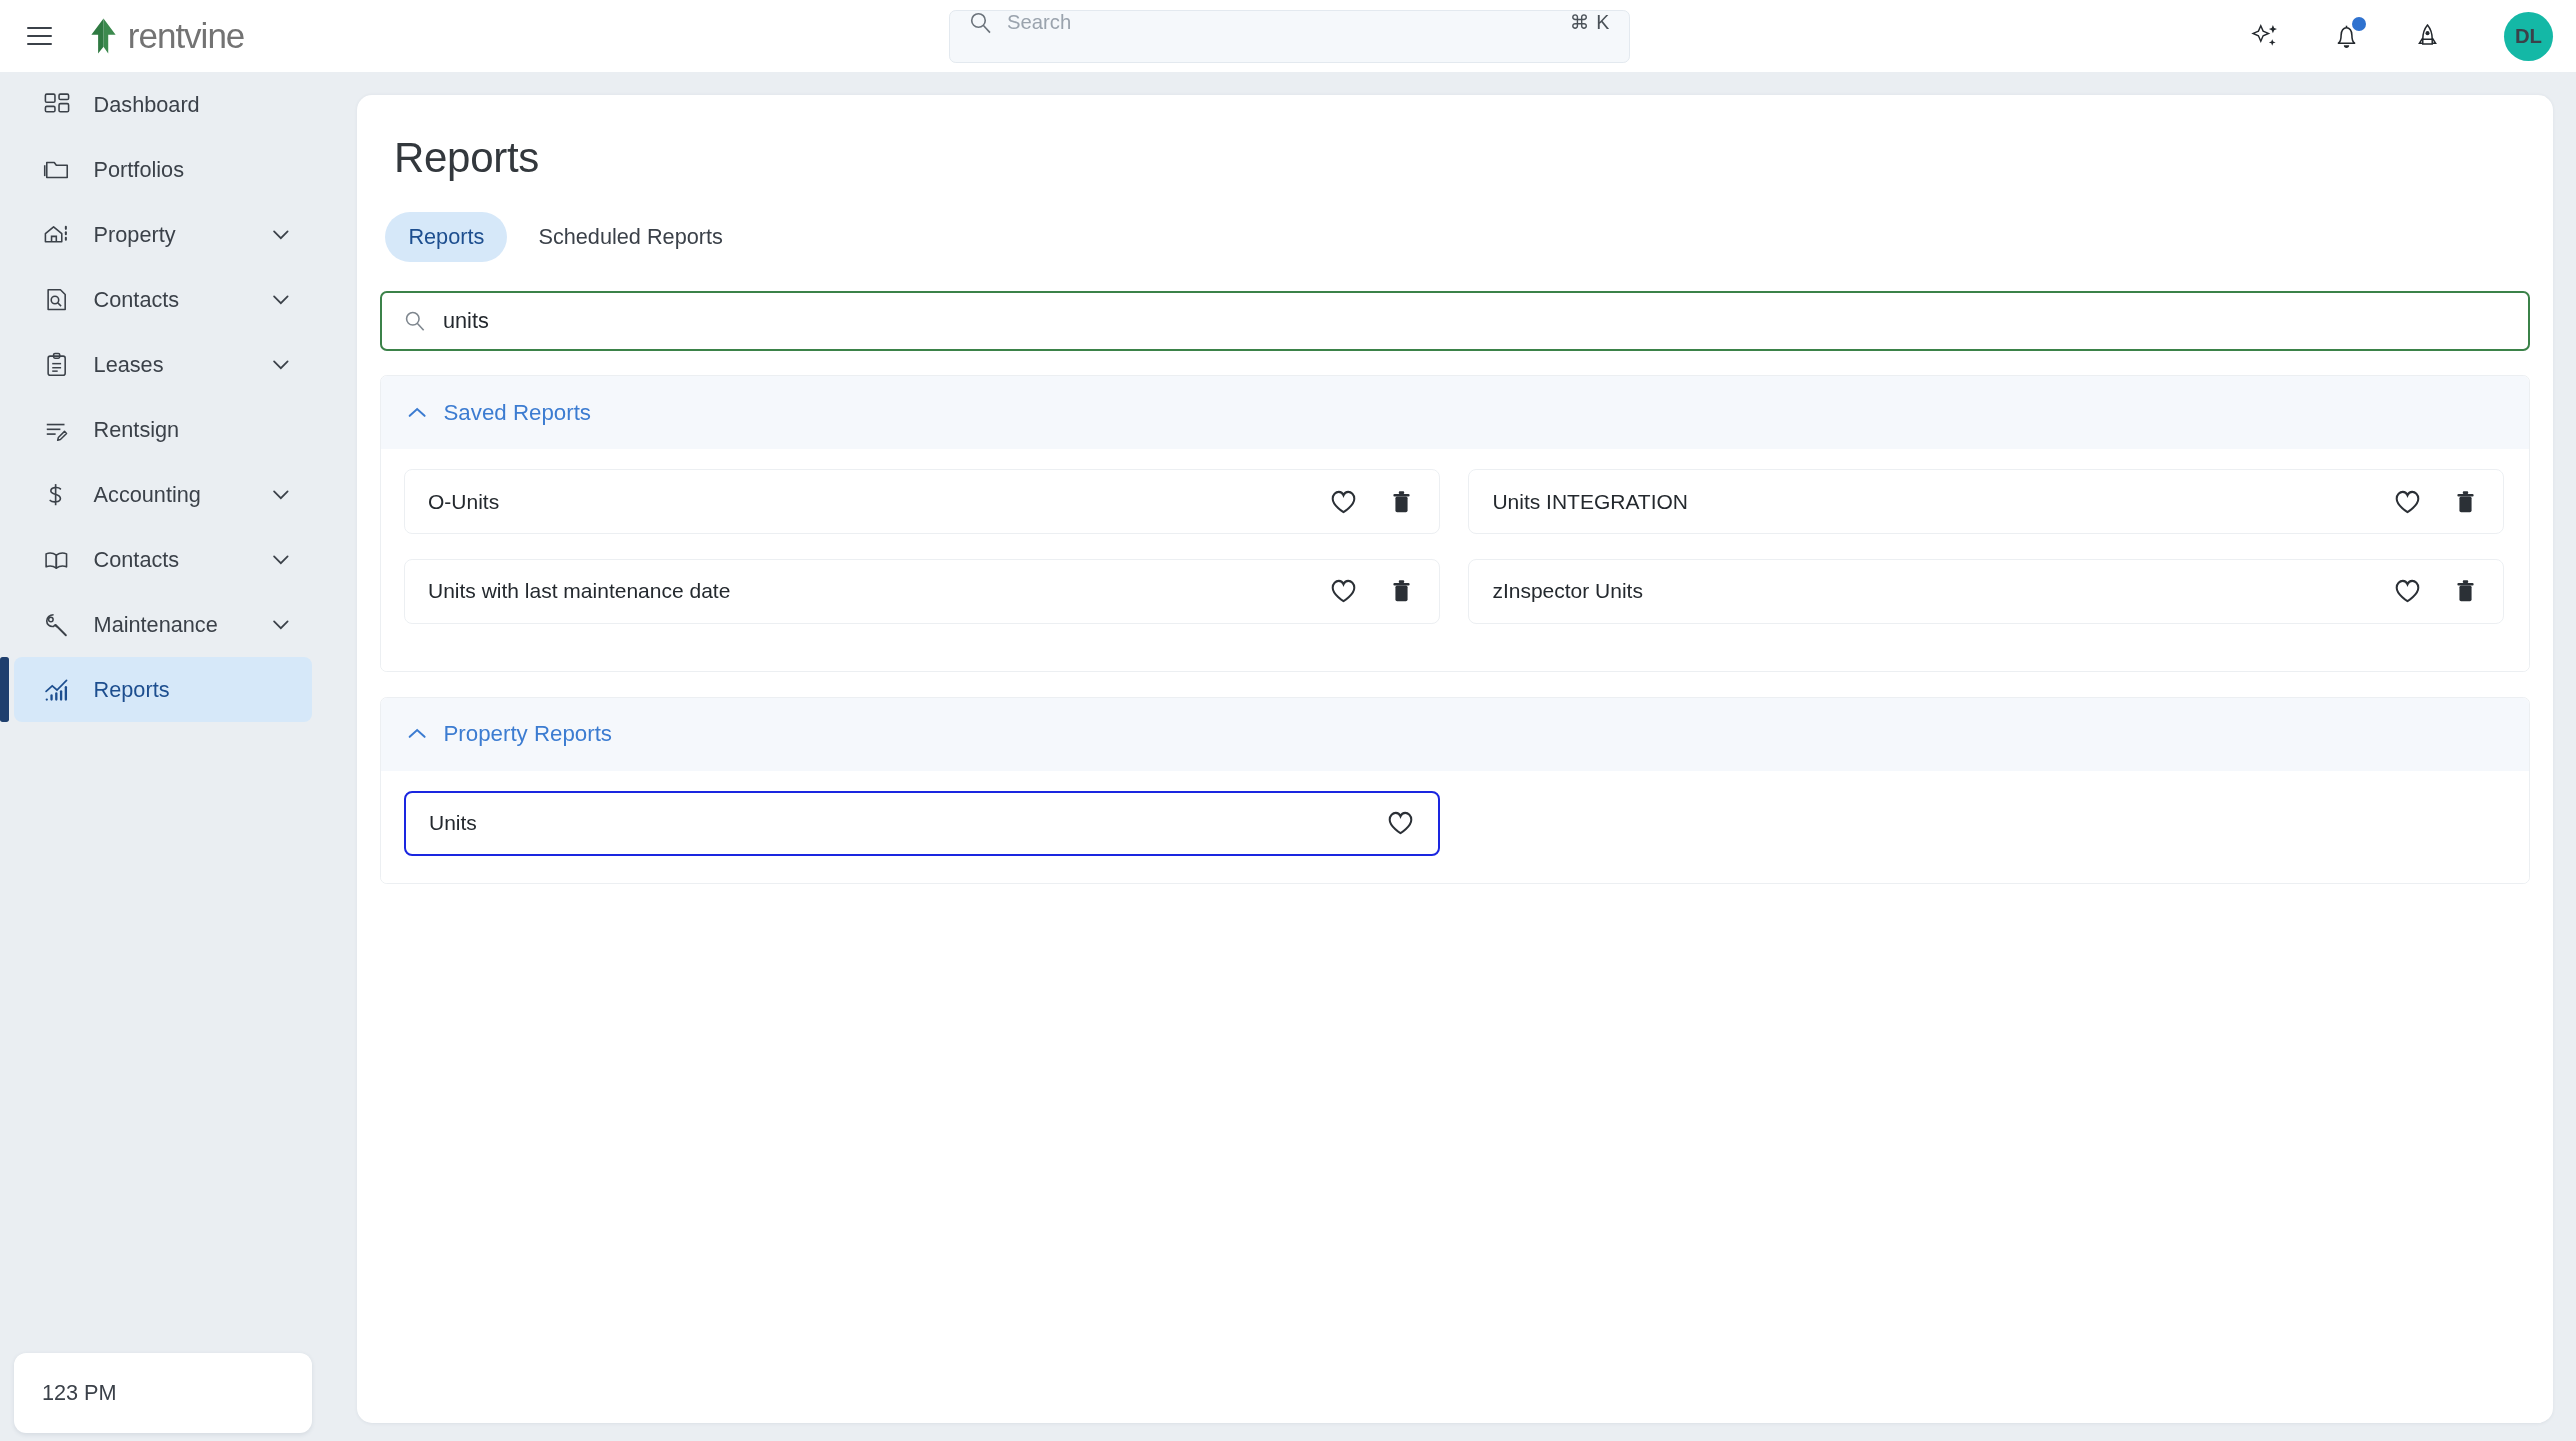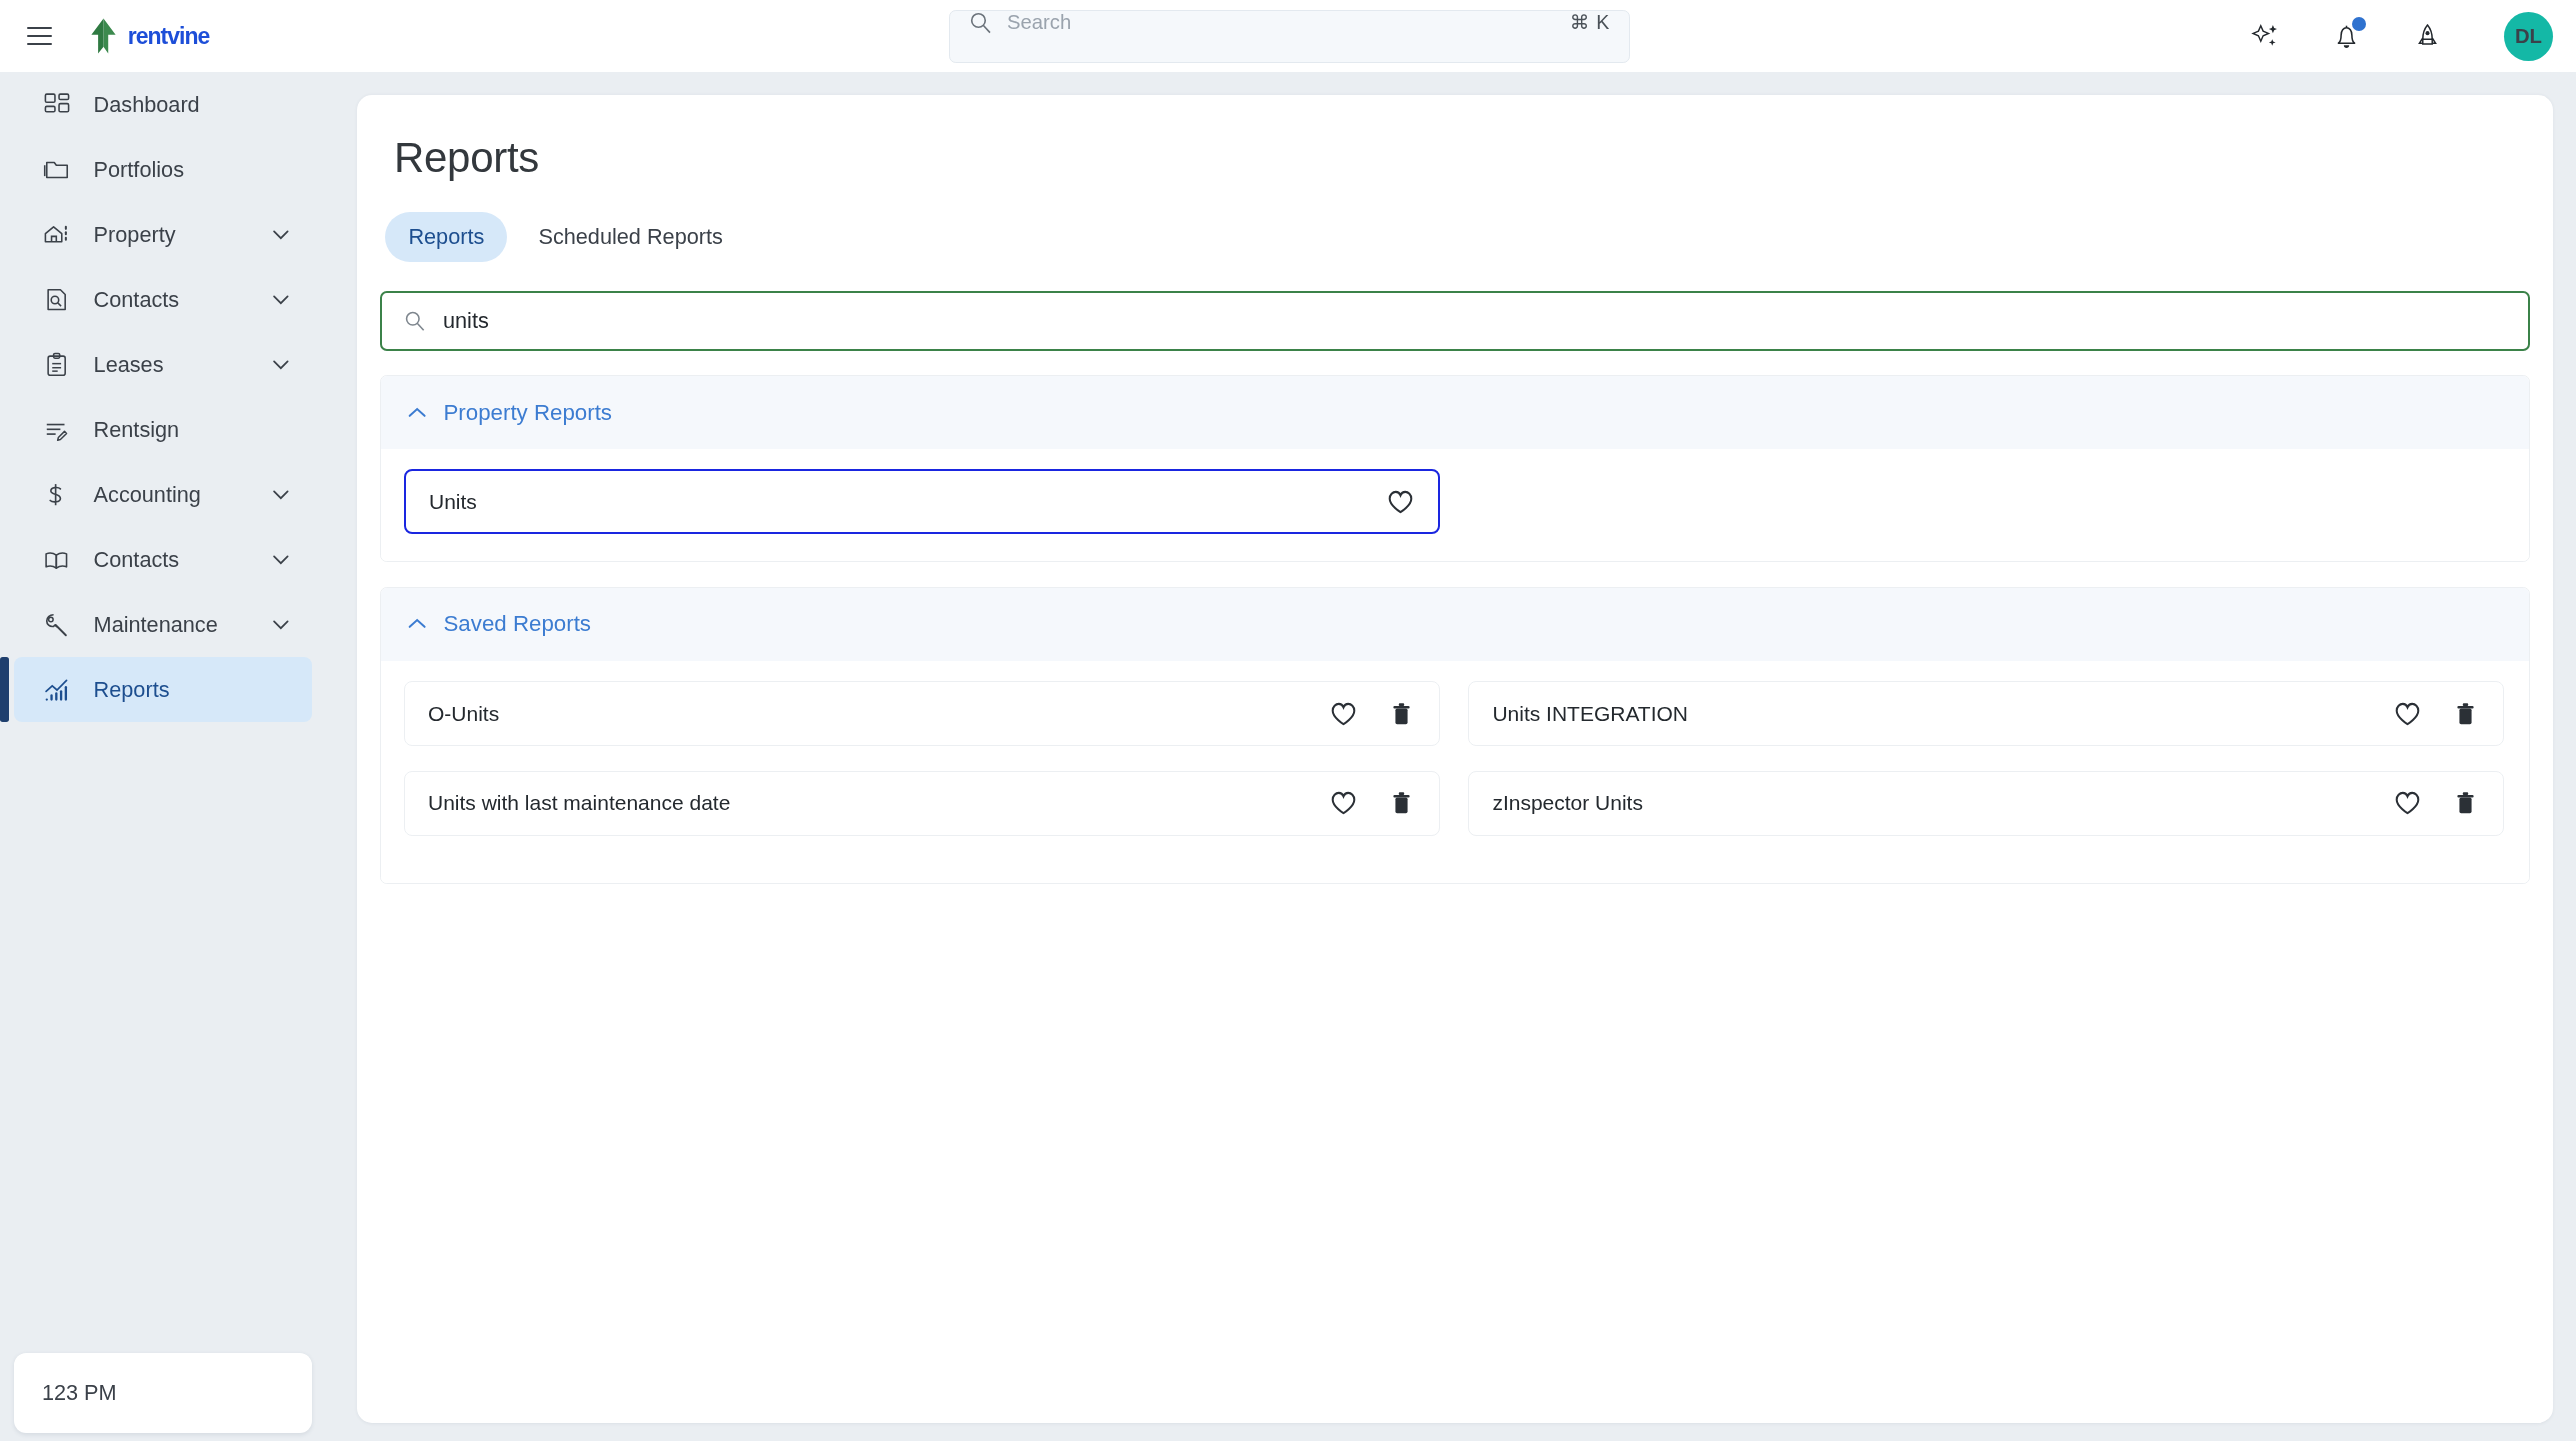--- a/index.html
+++ b/index.html
@@ -19,21 +19,21 @@
   #hamburger {
     width: 41px; height: 41px; margin-left: 19px;
     display: flex; flex-direction: column; justify-content: center; align-items: center; gap: 6.1px;
     cursor: pointer;
   }
   #hamburger span { display: block; width: 24.4px; height: 2px; background: #3b4149; border-radius: 1.4px; }
 
   #brand { display: flex; align-items: center; margin-left: 26px; gap: 6.8px; cursor: pointer; }
   #brand .logo-mark { width: 35px; height: 38px; }
   #brand .logo-text {
-    font-size: 23px; font-weight: 700; color: #1d4ed8; letter-spacing: -1px;
+    font-size: 35px; font-weight: 400; color: #737373; letter-spacing: -1px;
   }
 
   
   #global-search {
     position: absolute; left: 949px; top: 10.2px;
     width: 681px; height: 53px;
     background: #f5f8fb; border: 0.7px solid #e3e9ef; border-radius: 6.8px;
     display: flex; align-items: flex-start; padding: 0 19px;
     cursor: text;
   }
@@ -379,20 +379,106 @@
   </div>
 
   <div id="report-search">
     <span class="mag2">
       <svg viewBox="0 0 32 32" width="21.7" height="21.7">
         <circle cx="13" cy="13" r="9.2" fill="none" stroke="#7e868e" stroke-width="2.3"></circle>
         <line x1="19.5" y1="19.5" x2="29" y2="30" stroke="#7e868e" stroke-width="2.3"></line>
       </svg>
     </span>
     <span class="val">units</span>
+  </div>
+
+  <div class="section">
+    <div class="section-head">
+      <span class="chev-up">
+        <svg viewBox="0 0 30 30" width="20.3" height="20.3">
+            <path d="M4 19 L15 9 L26 19" fill="none" stroke="#3c7cd1" stroke-width="3" stroke-linecap="round"></path>
+          </svg>
+      </span>
+      <span class="stitle">Saved Reports</span>
+    </div>
+    <div class="section-body">
+
+      <div class="card">
+        <span class="cname">O-Units</span>
+        <span class="acts">
+          <span class="aicon">
+            <svg viewBox="0 0 40 38" width="27" height="26">
+                <path d="M20 34 C20 34 4 24 4 14 C4 8 8.5 4 13 4 C16.5 4 19 6.5 20 9 C21 6.5 23.5 4 27 4 C31.5 4 36 8 36 14 C36 24 20 34 20 34 Z" fill="none" stroke="#2b3036" stroke-width="3"></path>
+              </svg>
+          </span>
+          <span class="aicon">
+            <svg viewBox="0 0 40 38" width="27" height="26">
+              <rect x="11" y="11" width="18" height="23" rx="2.5" fill="#2b3036"></rect>
+              <rect x="8" y="7" width="24" height="4" rx="1.6" fill="#2b3036"></rect>
+              <rect x="16" y="3" width="8" height="4" rx="1.4" fill="#2b3036"></rect>
+            </svg>
+          </span>
+        </span>
+      </div>
+
+      <div class="card">
+        <span class="cname">Units INTEGRATION</span>
+        <span class="acts">
+          <span class="aicon">
+            <svg viewBox="0 0 40 38" width="27" height="26">
+                <path d="M20 34 C20 34 4 24 4 14 C4 8 8.5 4 13 4 C16.5 4 19 6.5 20 9 C21 6.5 23.5 4 27 4 C31.5 4 36 8 36 14 C36 24 20 34 20 34 Z" fill="none" stroke="#2b3036" stroke-width="3"></path>
+              </svg>
+          </span>
+          <span class="aicon">
+            <svg viewBox="0 0 40 38" width="27" height="26">
+              <rect x="11" y="11" width="18" height="23" rx="2.5" fill="#2b3036"></rect>
+              <rect x="8" y="7" width="24" height="4" rx="1.6" fill="#2b3036"></rect>
+              <rect x="16" y="3" width="8" height="4" rx="1.4" fill="#2b3036"></rect>
+            </svg>
+          </span>
+        </span>
+      </div>
+
+      <div class="card">
+        <span class="cname">Units with last maintenance date</span>
+        <span class="acts">
+          <span class="aicon">
+            <svg viewBox="0 0 40 38" width="27" height="26">
+                <path d="M20 34 C20 34 4 24 4 14 C4 8 8.5 4 13 4 C16.5 4 19 6.5 20 9 C21 6.5 23.5 4 27 4 C31.5 4 36 8 36 14 C36 24 20 34 20 34 Z" fill="none" stroke="#2b3036" stroke-width="3"></path>
+              </svg>
+          </span>
+          <span class="aicon">
+            <svg viewBox="0 0 40 38" width="27" height="26">
+              <rect x="11" y="11" width="18" height="23" rx="2.5" fill="#2b3036"></rect>
+              <rect x="8" y="7" width="24" height="4" rx="1.6" fill="#2b3036"></rect>
+              <rect x="16" y="3" width="8" height="4" rx="1.4" fill="#2b3036"></rect>
+            </svg>
+          </span>
+        </span>
+      </div>
+
+      <div class="card">
+        <span class="cname">zInspector Units</span>
+        <span class="acts">
+          <span class="aicon">
+            <svg viewBox="0 0 40 38" width="27" height="26">
+                <path d="M20 34 C20 34 4 24 4 14 C4 8 8.5 4 13 4 C16.5 4 19 6.5 20 9 C21 6.5 23.5 4 27 4 C31.5 4 36 8 36 14 C36 24 20 34 20 34 Z" fill="none" stroke="#2b3036" stroke-width="3"></path>
+              </svg>
+          </span>
+          <span class="aicon">
+            <svg viewBox="0 0 40 38" width="27" height="26">
+              <rect x="11" y="11" width="18" height="23" rx="2.5" fill="#2b3036"></rect>
+              <rect x="8" y="7" width="24" height="4" rx="1.6" fill="#2b3036"></rect>
+              <rect x="16" y="3" width="8" height="4" rx="1.4" fill="#2b3036"></rect>
+            </svg>
+          </span>
+        </span>
+      </div>
+
+    </div>
   </div>
 
   <div class="section">
     <div class="section-head">
       <span class="chev-up">
         <svg viewBox="0 0 30 30" width="20.3" height="20.3">
             <path d="M4 19 L15 9 L26 19" fill="none" stroke="#3c7cd1" stroke-width="3" stroke-linecap="round"></path>
           </svg>
       </span>
       <span class="stitle">Property Reports</span>
@@ -404,100 +490,14 @@
           <span class="aicon">
             <svg viewBox="0 0 40 38" width="27" height="26">
                 <path d="M20 34 C20 34 4 24 4 14 C4 8 8.5 4 13 4 C16.5 4 19 6.5 20 9 C21 6.5 23.5 4 27 4 C31.5 4 36 8 36 14 C36 24 20 34 20 34 Z" fill="none" stroke="#2b3036" stroke-width="3"></path>
               </svg>
           </span>
         </span>
       </div>
     </div>
   </div>
 
-  <div class="section">
-    <div class="section-head">
-      <span class="chev-up">
-        <svg viewBox="0 0 30 30" width="20.3" height="20.3">
-            <path d="M4 19 L15 9 L26 19" fill="none" stroke="#3c7cd1" stroke-width="3" stroke-linecap="round"></path>
-          </svg>
-      </span>
-      <span class="stitle">Saved Reports</span>
-    </div>
-    <div class="section-body">
-
-      <div class="card">
-        <span class="cname">O-Units</span>
-        <span class="acts">
-          <span class="aicon">
-            <svg viewBox="0 0 40 38" width="27" height="26">
-                <path d="M20 34 C20 34 4 24 4 14 C4 8 8.5 4 13 4 C16.5 4 19 6.5 20 9 C21 6.5 23.5 4 27 4 C31.5 4 36 8 36 14 C36 24 20 34 20 34 Z" fill="none" stroke="#2b3036" stroke-width="3"></path>
-              </svg>
-          </span>
-          <span class="aicon">
-            <svg viewBox="0 0 40 38" width="27" height="26">
-              <rect x="11" y="11" width="18" height="23" rx="2.5" fill="#2b3036"></rect>
-              <rect x="8" y="7" width="24" height="4" rx="1.6" fill="#2b3036"></rect>
-              <rect x="16" y="3" width="8" height="4" rx="1.4" fill="#2b3036"></rect>
-            </svg>
-          </span>
-        </span>
-      </div>
-
-      <div class="card">
-        <span class="cname">Units INTEGRATION</span>
-        <span class="acts">
-          <span class="aicon">
-            <svg viewBox="0 0 40 38" width="27" height="26">
-                <path d="M20 34 C20 34 4 24 4 14 C4 8 8.5 4 13 4 C16.5 4 19 6.5 20 9 C21 6.5 23.5 4 27 4 C31.5 4 36 8 36 14 C36 24 20 34 20 34 Z" fill="none" stroke="#2b3036" stroke-width="3"></path>
-              </svg>
-          </span>
-          <span class="aicon">
-            <svg viewBox="0 0 40 38" width="27" height="26">
-              <rect x="11" y="11" width="18" height="23" rx="2.5" fill="#2b3036"></rect>
-              <rect x="8" y="7" width="24" height="4" rx="1.6" fill="#2b3036"></rect>
-              <rect x="16" y="3" width="8" height="4" rx="1.4" fill="#2b3036"></rect>
-            </svg>
-          </span>
-        </span>
-      </div>
-
-      <div class="card">
-        <span class="cname">Units with last maintenance date</span>
-        <span class="acts">
-          <span class="aicon">
-            <svg viewBox="0 0 40 38" width="27" height="26">
-                <path d="M20 34 C20 34 4 24 4 14 C4 8 8.5 4 13 4 C16.5 4 19 6.5 20 9 C21 6.5 23.5 4 27 4 C31.5 4 36 8 36 14 C36 24 20 34 20 34 Z" fill="none" stroke="#2b3036" stroke-width="3"></path>
-              </svg>
-          </span>
-          <span class="aicon">
-            <svg viewBox="0 0 40 38" width="27" height="26">
-              <rect x="11" y="11" width="18" height="23" rx="2.5" fill="#2b3036"></rect>
-              <rect x="8" y="7" width="24" height="4" rx="1.6" fill="#2b3036"></rect>
-              <rect x="16" y="3" width="8" height="4" rx="1.4" fill="#2b3036"></rect>
-            </svg>
-          </span>
-        </span>
-      </div>
-
-      <div class="card">
-        <span class="cname">zInspector Units</span>
-        <span class="acts">
-          <span class="aicon">
-            <svg viewBox="0 0 40 38" width="27" height="26">
-                <path d="M20 34 C20 34 4 24 4 14 C4 8 8.5 4 13 4 C16.5 4 19 6.5 20 9 C21 6.5 23.5 4 27 4 C31.5 4 36 8 36 14 C36 24 20 34 20 34 Z" fill="none" stroke="#2b3036" stroke-width="3"></path>
-              </svg>
-          </span>
-          <span class="aicon">
-            <svg viewBox="0 0 40 38" width="27" height="26">
-              <rect x="11" y="11" width="18" height="23" rx="2.5" fill="#2b3036"></rect>
-              <rect x="8" y="7" width="24" height="4" rx="1.6" fill="#2b3036"></rect>
-              <rect x="16" y="3" width="8" height="4" rx="1.4" fill="#2b3036"></rect>
-            </svg>
-          </span>
-        </span>
-      </div>
-
-    </div>
-  </div>
-
 </div>
 
 
 </body></html>

